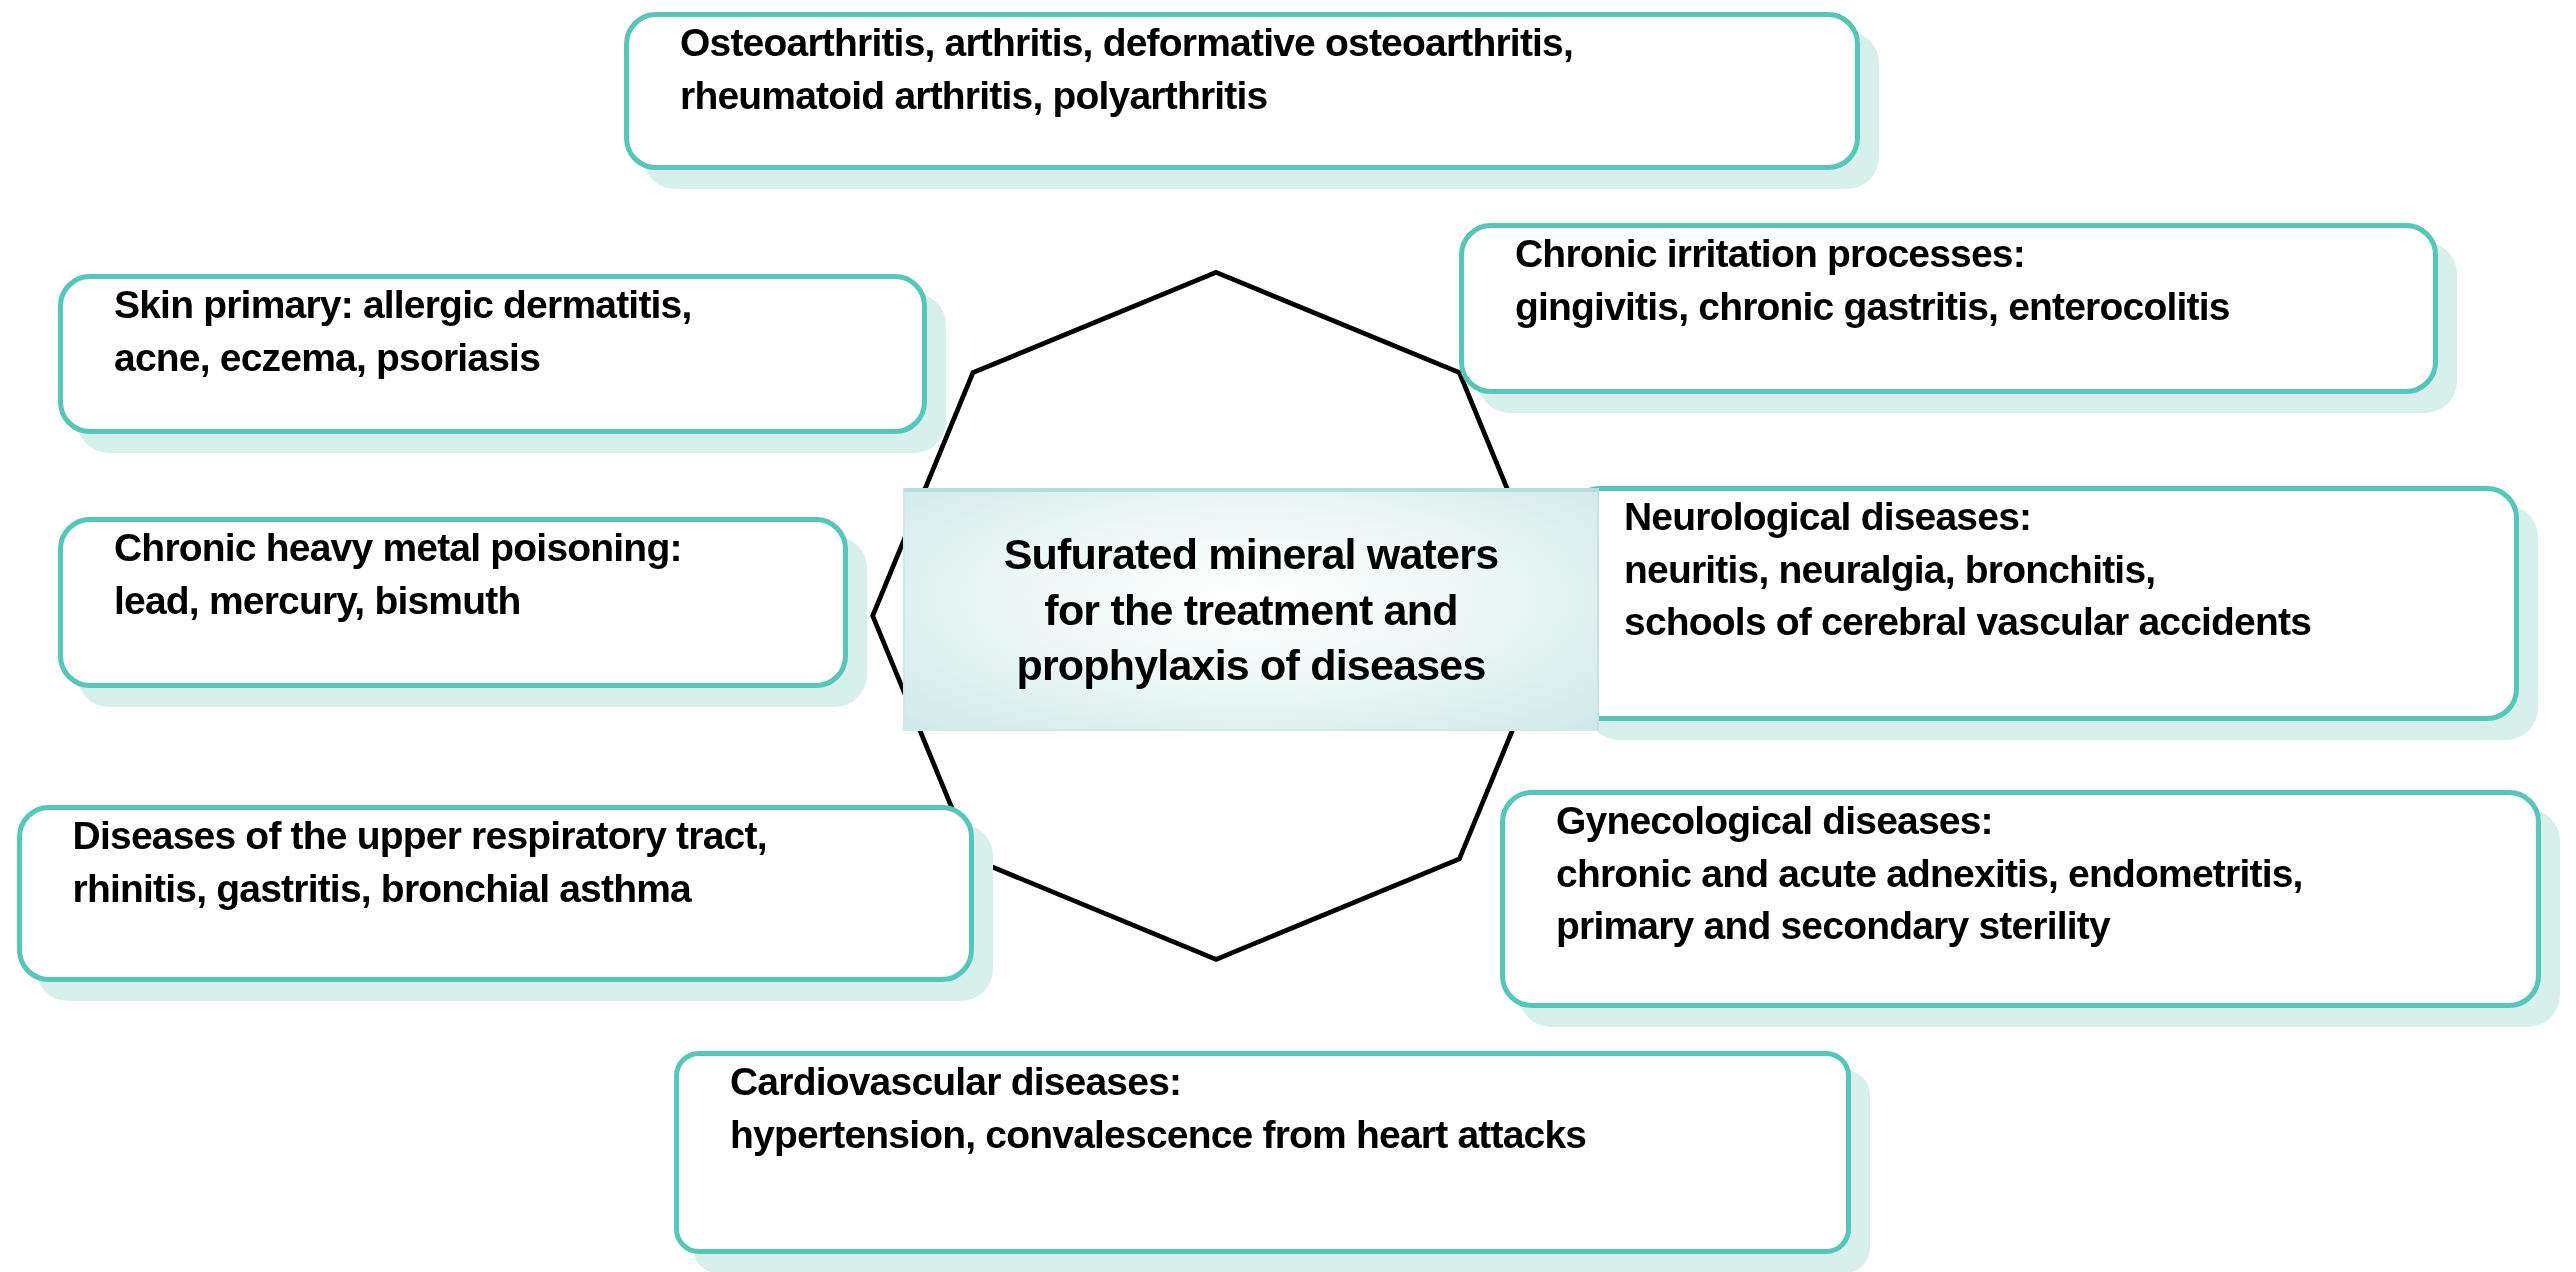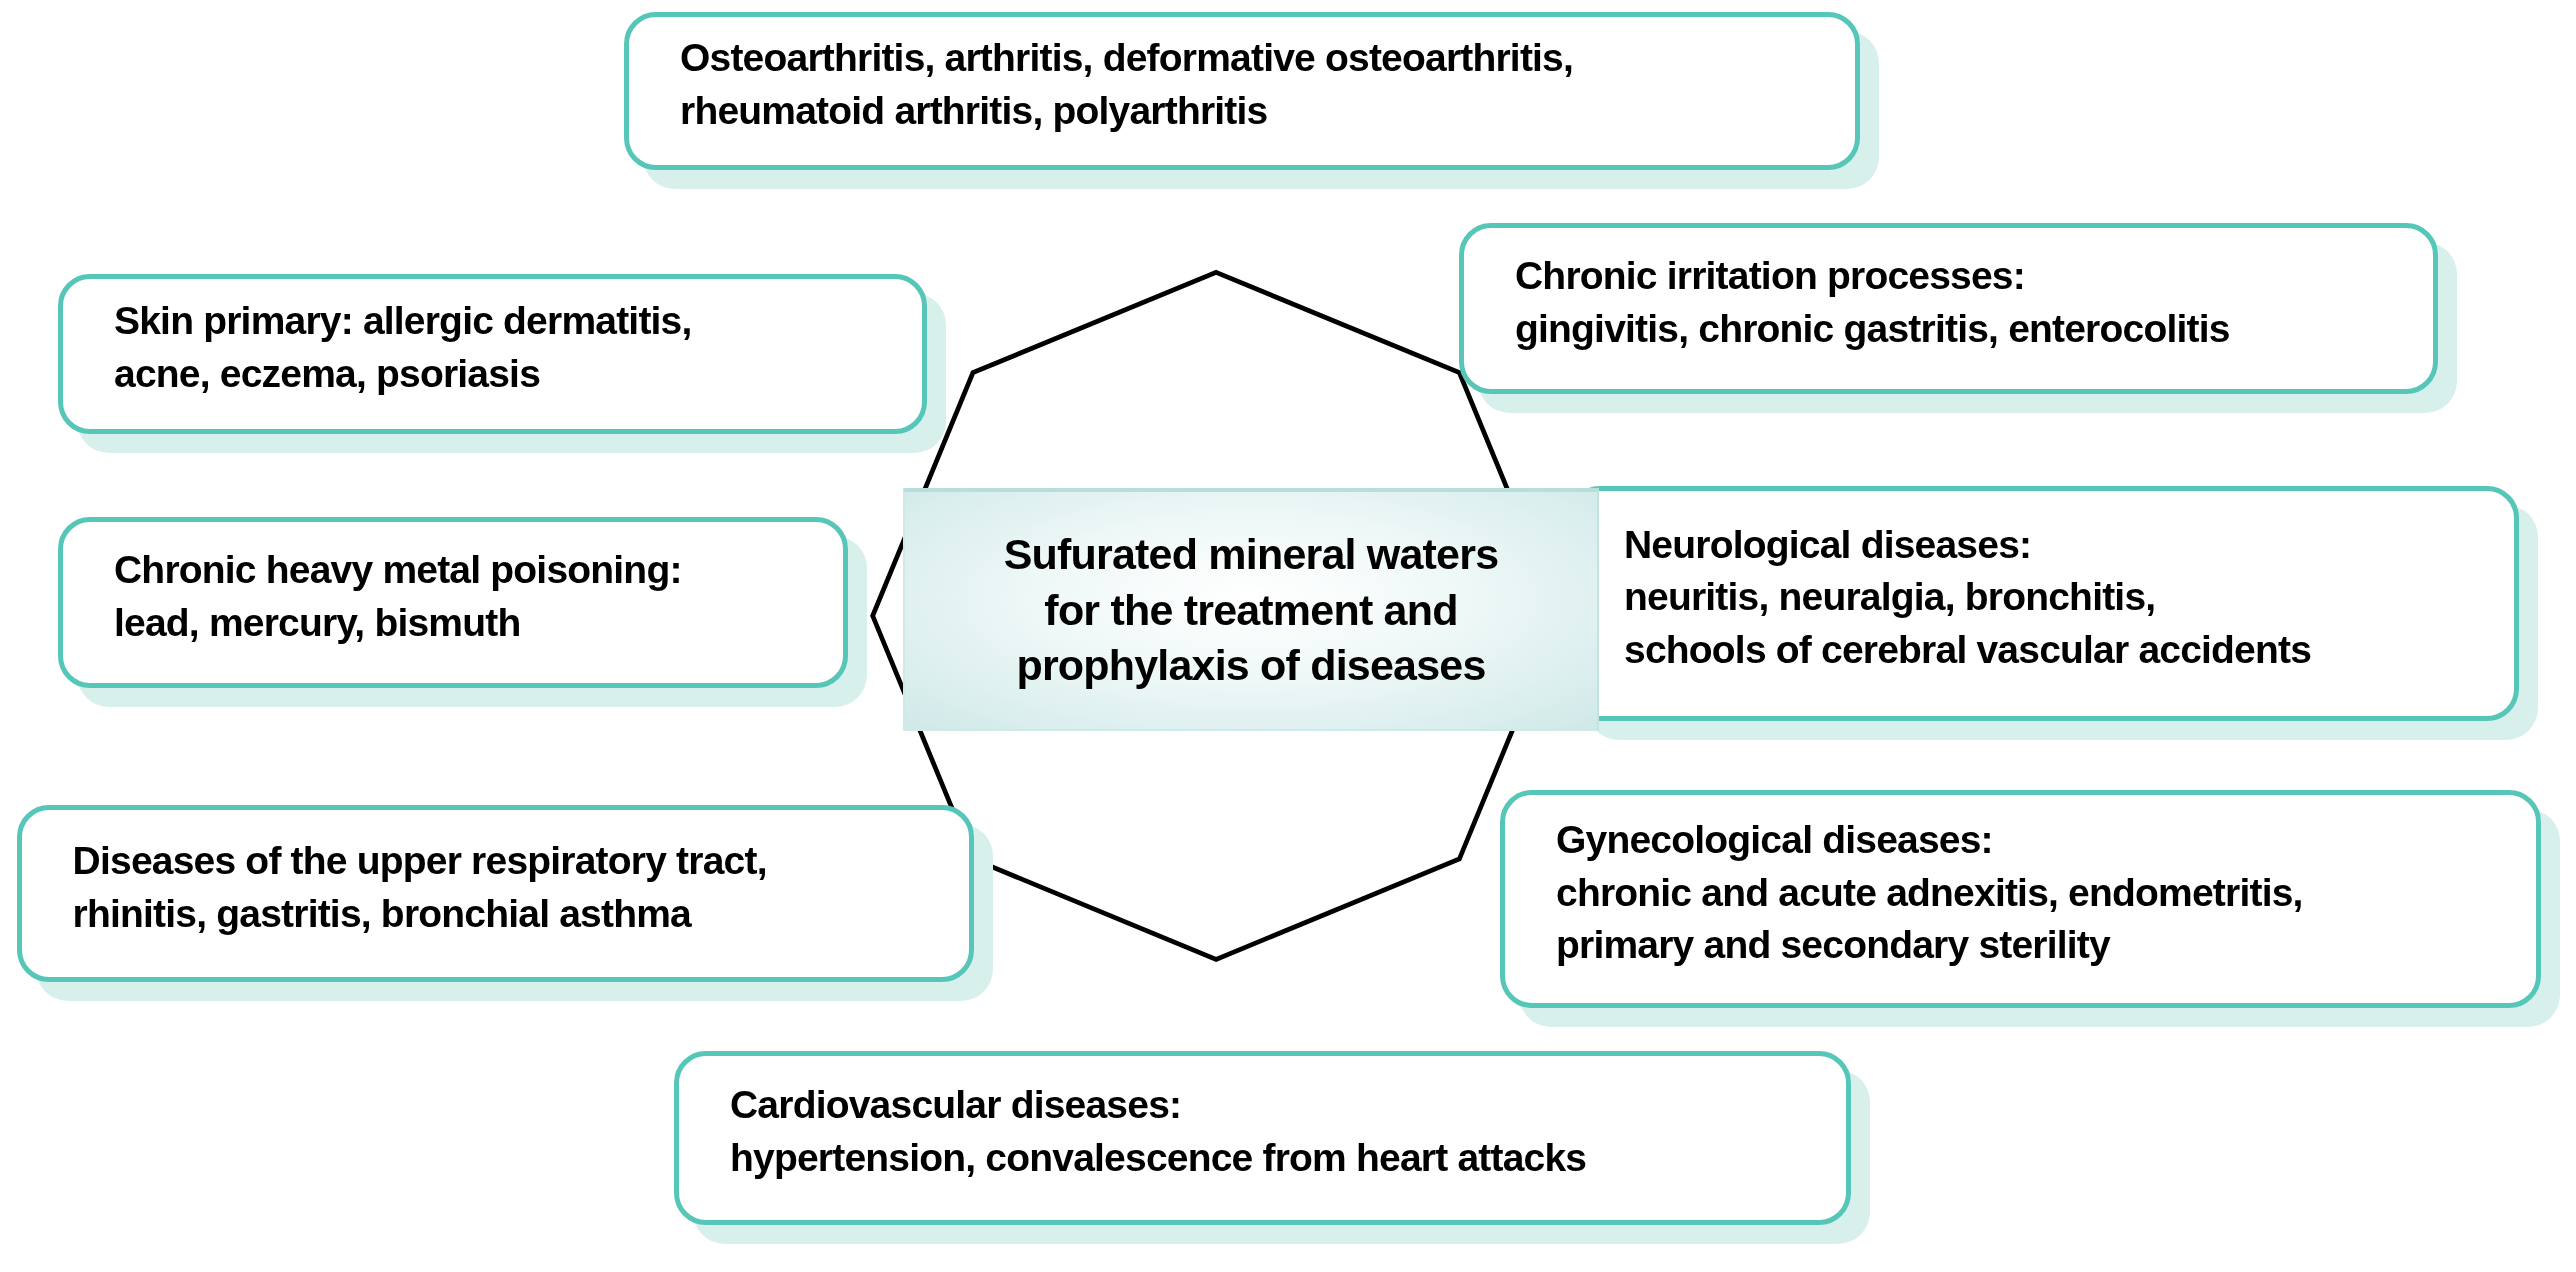--- a/index.html
+++ b/index.html
@@ -24,39 +24,39 @@
     z-index: 1;
   }
   .callout {
     position: absolute;
     z-index: 2;
     background: #ffffff;
     border: 5.5px solid #56c6b9;
     border-radius: 32px;
     box-shadow: 19px 19px 0 0 #d8f0ec;
     display: flex;
-    align-items: center;
+    align-items: flex-start;
     box-sizing: border-box;
     padding: 0 24px 12px 51px;
     font-weight: bold;
     font-size: 39px;
     line-height: 1.35;
     letter-spacing: -0.8px;
     color: #000000;
     white-space: pre;
     text-align: left;
   }
   .box-osteo      { left: 624px;  top: 12px;   width: 1236px; height: 158px; }
   .box-skin       { left: 58px;   top: 274px;  width: 869px; height: 160px; }
   .box-irritation { left: 1459px; top: 223px;  width: 979px; height: 171px; }
   .box-metal      { left: 58px;   top: 517px;  width: 790px; height: 171px; }
   .box-neuro      { left: 1568px; top: 486px;  width: 951px; height: 235px; }
   .box-resp       { left: 16.6px;   top: 805px; width: 957px; height: 177px; }
   .box-gyneco     { left: 1500px; top: 790px; width: 1041px; height: 218px; }
-  .box-cardio     { left: 674px;  top: 1051px; width: 1177px; height: 174px; }
+  .box-cardio     { left: 674px;  top: 1051px; width: 1177px; height: 203px; border-radius: 25px; }
   .center-box {
     position: absolute;
     z-index: 3;
     left: 903px; top: 488px;
     width: 696px; height: 243px;
     box-sizing: border-box;
     background: radial-gradient(ellipse at 50% 45%, #ffffff 0%, #f0f9f8 40%, #cfe9e8 100%);
     border-top: 4.7px solid #b7dedd;
     border-left: 2.4px solid #cfe9e8;
     border-right: 2.4px solid #c2e3e2;

